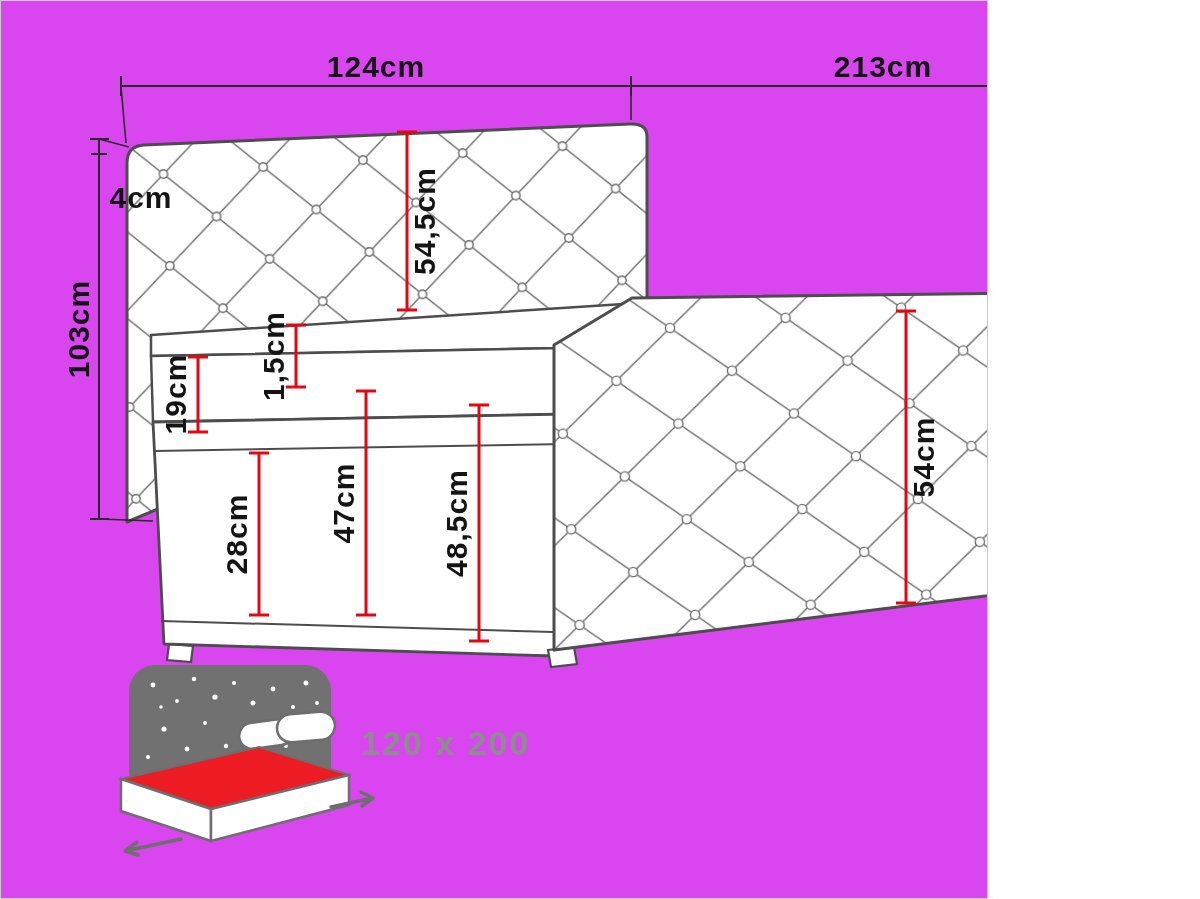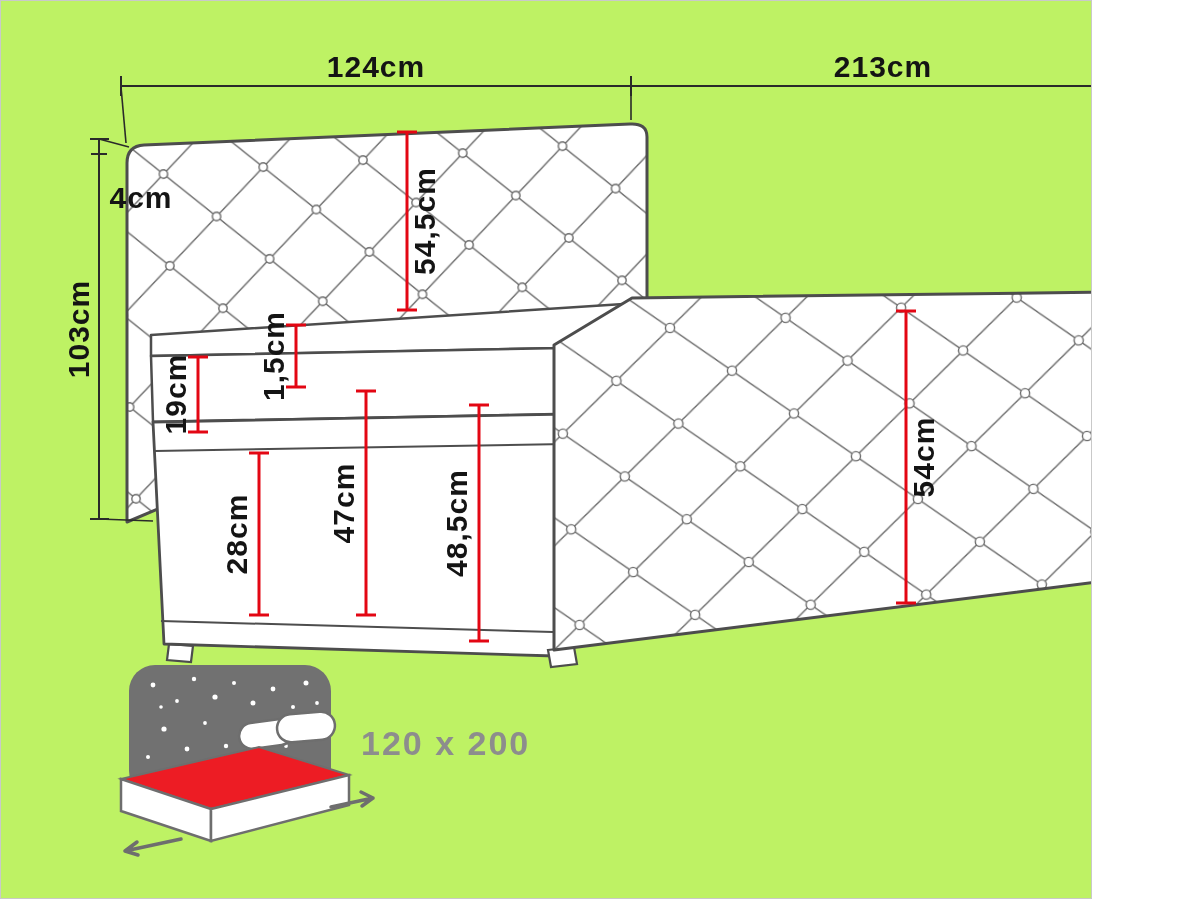--- a/index.html
+++ b/index.html
@@ -1,21 +1,21 @@
 <!DOCTYPE html>
 <html><head>
 <meta charset="utf-8">
 <style>
   html,body{margin:0;padding:0;background:#ffffff;}
   .frame{
     position:relative;
-    width:1092px;height:899px;
+    width:988px;height:899px;
     box-sizing:border-box;
     border:1px solid #c9c9c9;
-    background:#bef264;
+    background:#d946ef;
     font-family:"Liberation Sans", sans-serif;
     overflow:hidden;
   }
   svg{display:block;}
   text{
     font-family:"Liberation Sans", sans-serif;
     font-weight:600;
     font-size:30px;
     fill:#141414;
     letter-spacing:1px;

